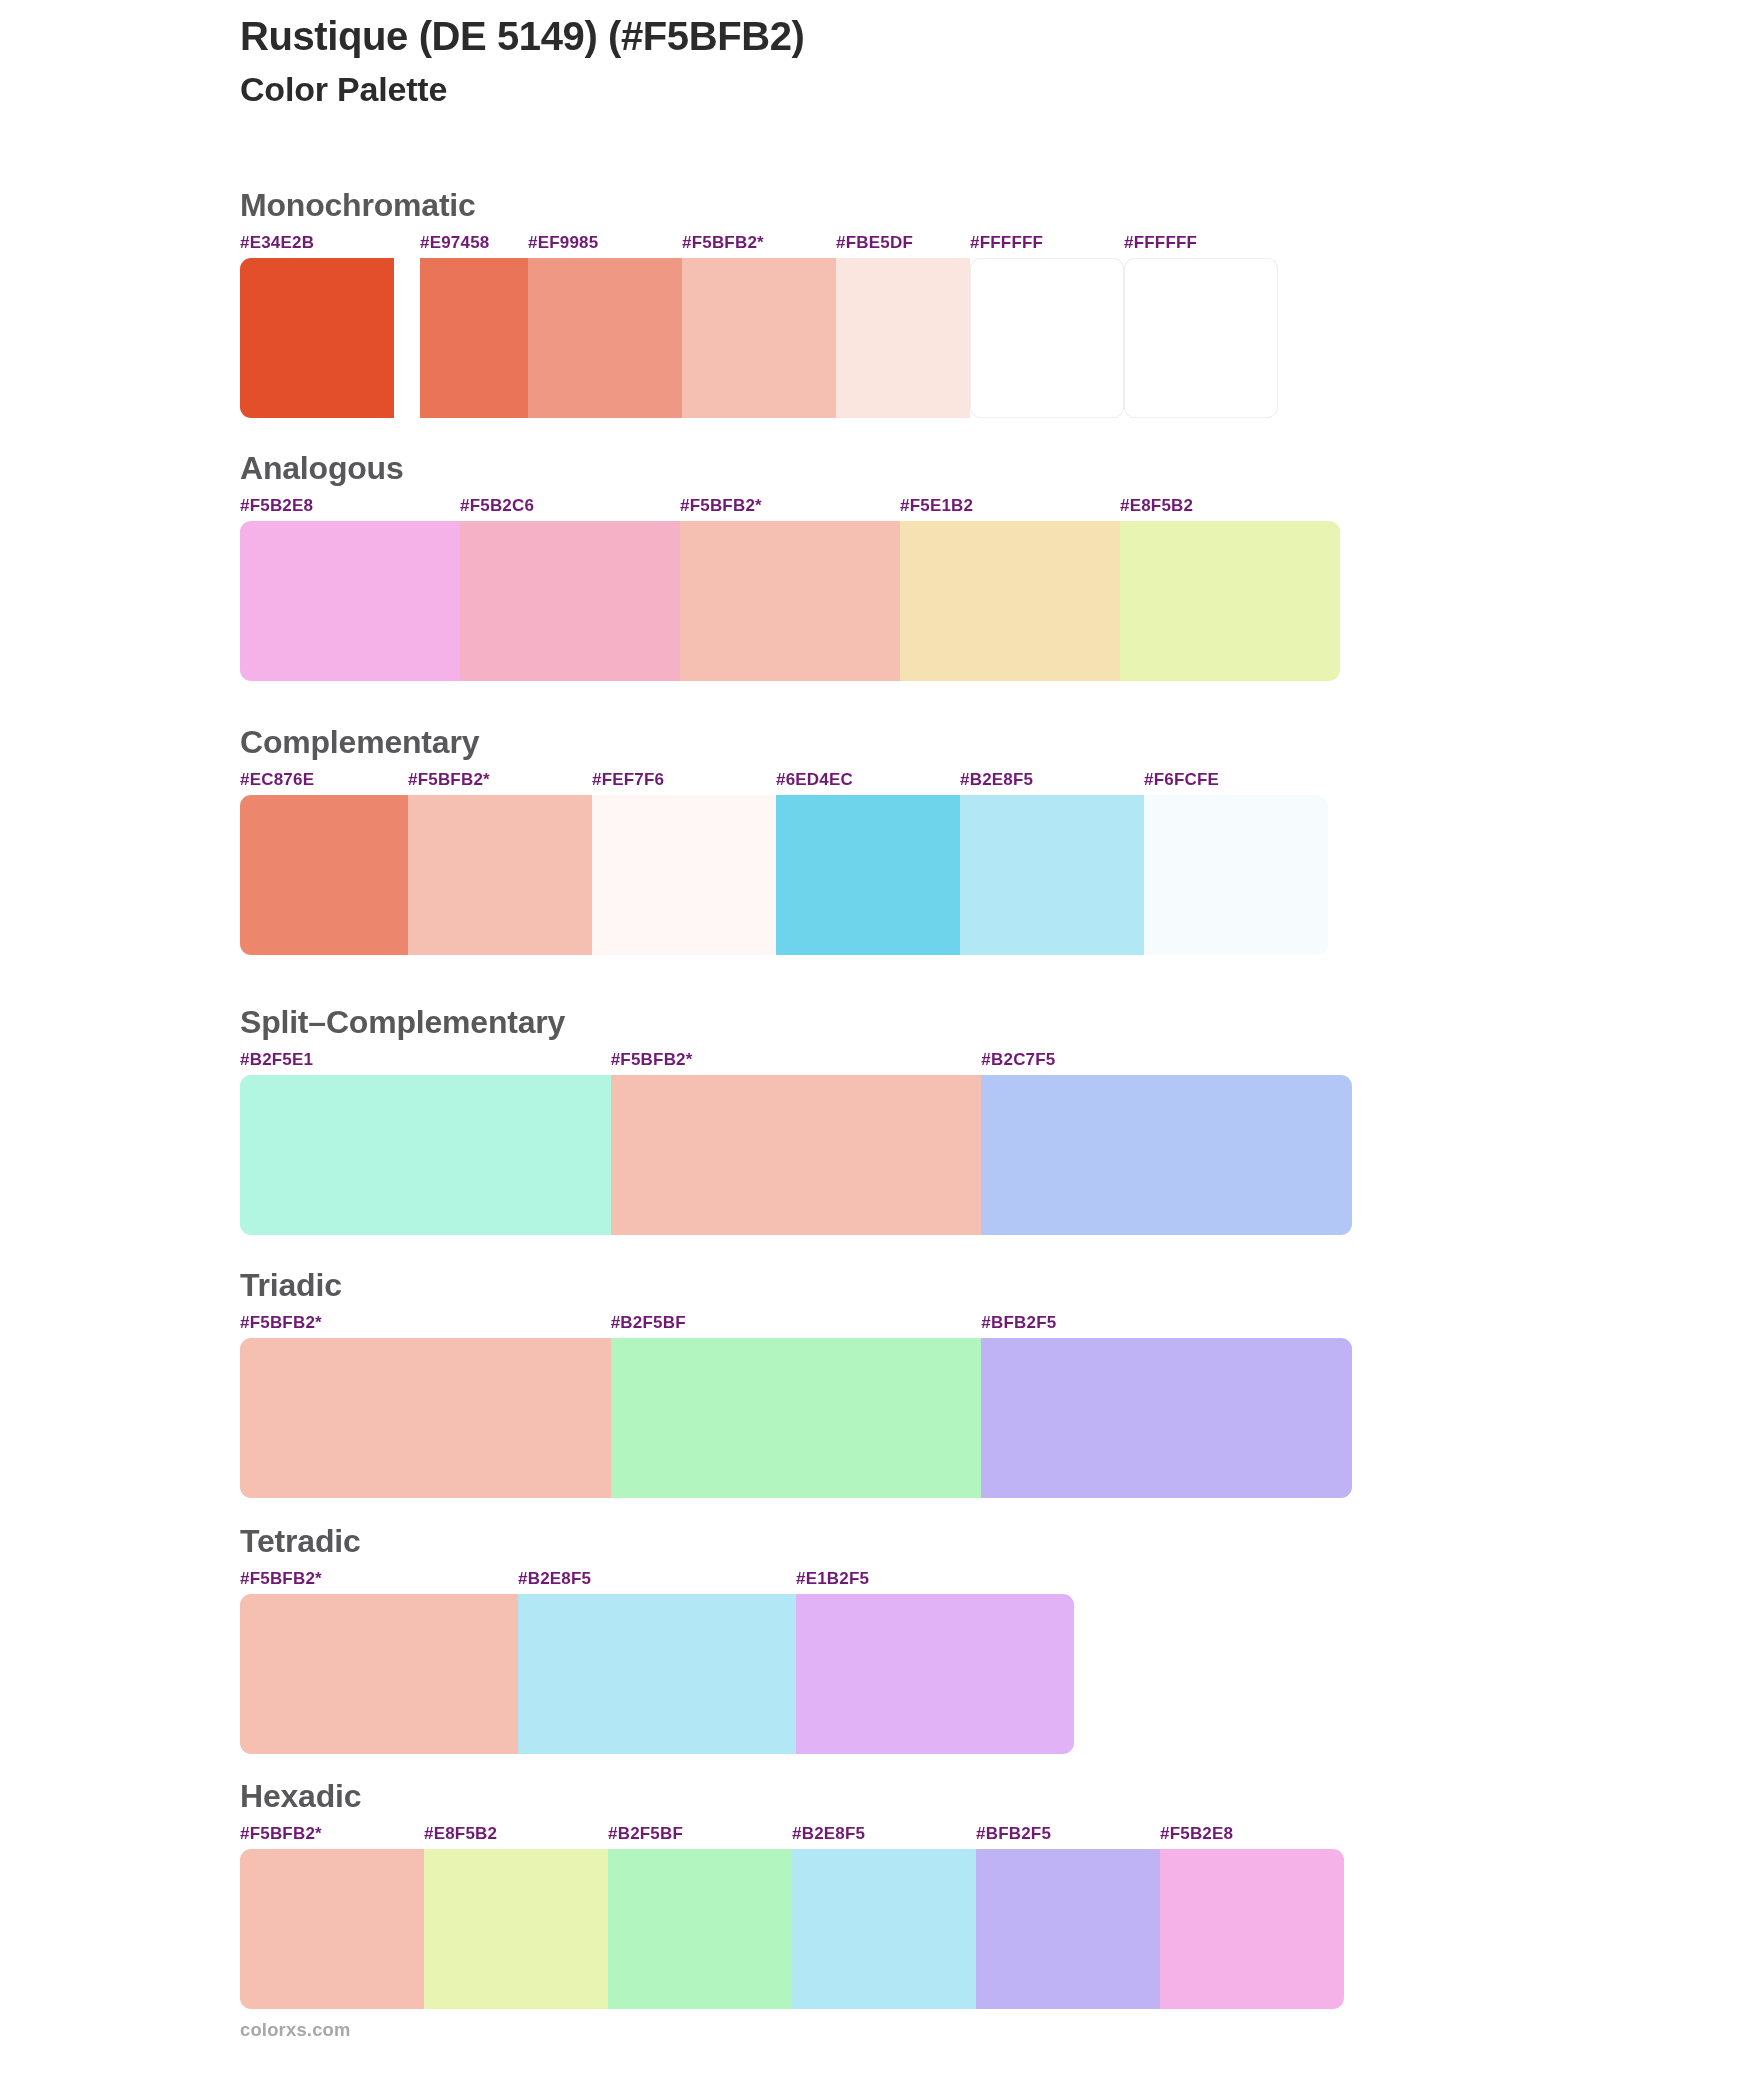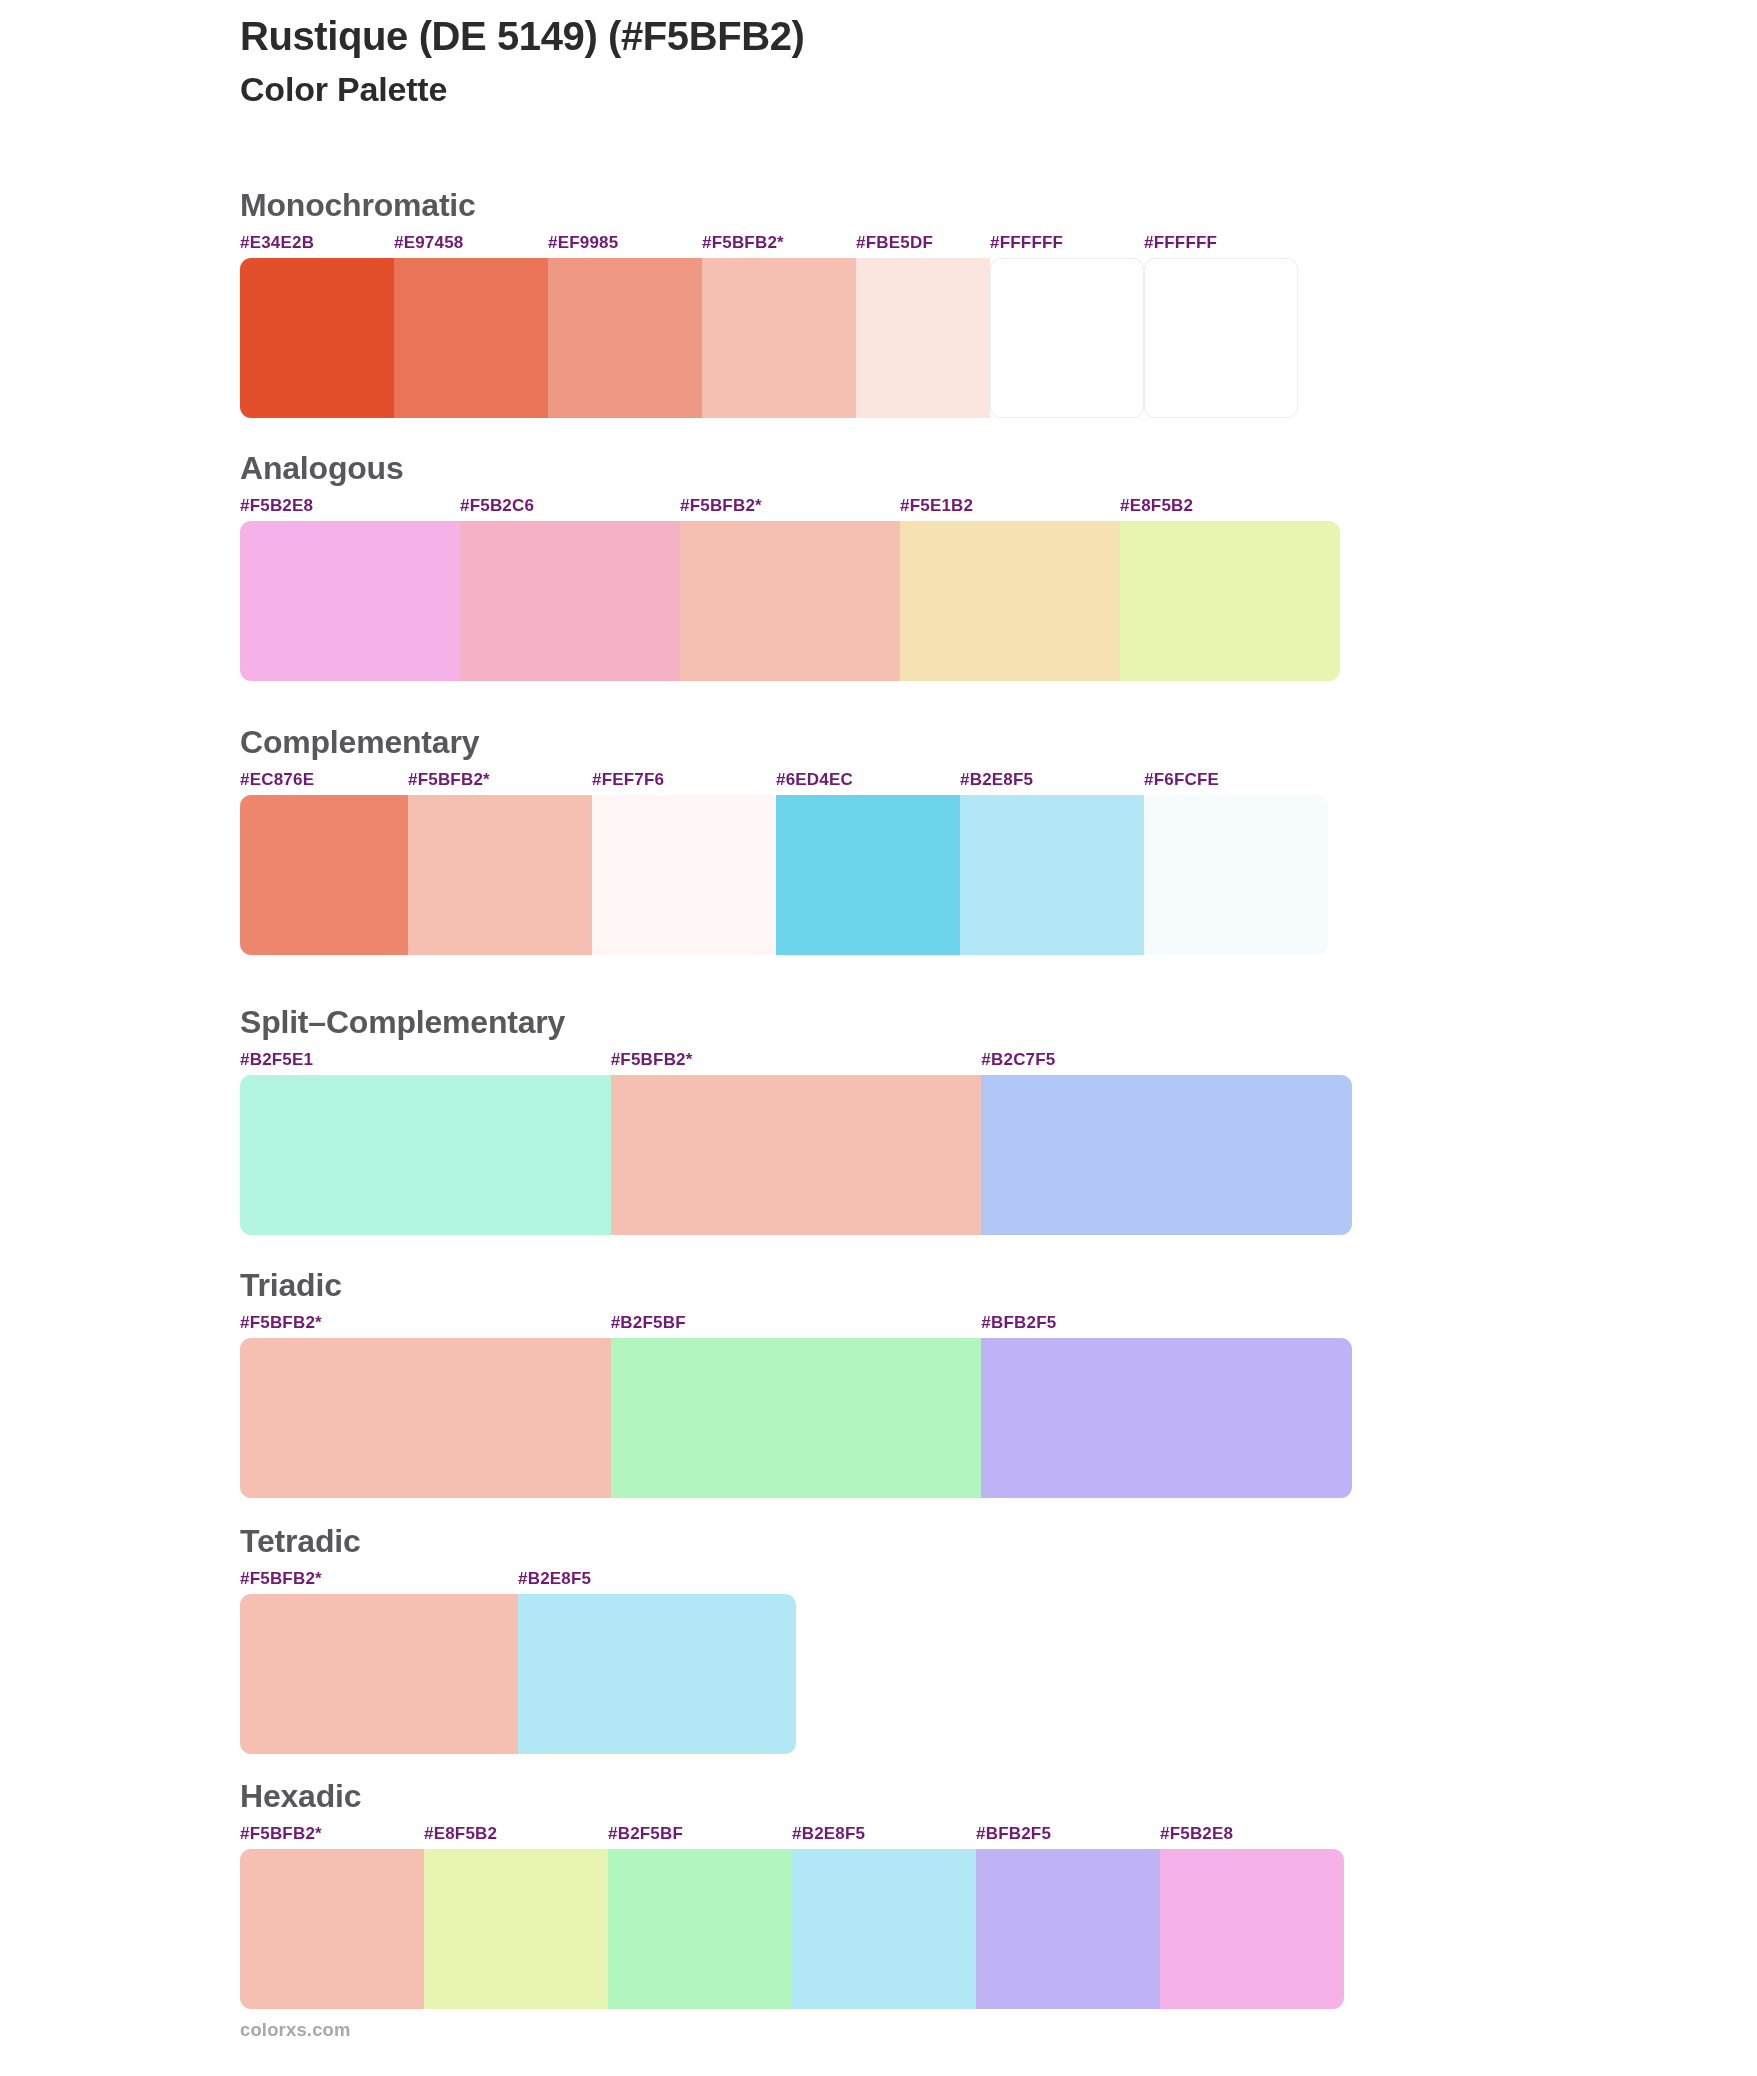--- a/index.html
+++ b/index.html
@@ -122,21 +122,21 @@
   </div>
 
   <div id="sections-root">
       <div class="section" style="top: 188px;">
         <div class="section-heading">Monochromatic</div>
         <div class="swatch-row" style="width: 1078px;">
           <div class="swatch" style="width: 154px;">
             <span class="swatch-label">#E34E2B</span>
             <span class="swatch-chip" style="height: 160px; background: rgb(227, 78, 43);"></span>
           </div>
-          <div class="swatch" style="width: 154px;">
+          <div class="swatch" style="width: 134px; padding-left: 26px;">
             <span class="swatch-label">#E97458</span>
             <span class="swatch-chip" style="height: 160px; background: rgb(233, 116, 88);"></span>
           </div>
           <div class="swatch" style="width: 154px;">
             <span class="swatch-label">#EF9985</span>
             <span class="swatch-chip" style="height: 160px; background: rgb(239, 153, 133);"></span>
           </div>
           <div class="swatch" style="width: 154px;">
             <span class="swatch-label">#F5BFB2*</span>
             <span class="swatch-chip" style="height: 160px; background: rgb(245, 191, 178);"></span>
@@ -247,20 +247,24 @@
         <div class="section-heading">Tetradic</div>
         <div class="swatch-row" style="width: 1110px;">
           <div class="swatch" style="width: 278px;">
             <span class="swatch-label">#F5BFB2*</span>
             <span class="swatch-chip" style="height: 160px; background: rgb(245, 191, 178);"></span>
           </div>
           <div class="swatch" style="width: 278px;">
             <span class="swatch-label">#B2E8F5</span>
             <span class="swatch-chip" style="height: 160px; background: rgb(178, 232, 245);"></span>
           </div>
+          <div class="swatch" style="width: 278px;">
+            <span class="swatch-label">#E1B2F5</span>
+            <span class="swatch-chip" style="height: 160px; background: rgb(225, 178, 245);"></span>
+          </div>
         </div>
       </div>
       <div class="section" style="top: 1779px;">
         <div class="section-heading">Hexadic</div>
         <div class="swatch-row" style="width: 1107px;">
           <div class="swatch" style="width: 184px;">
             <span class="swatch-label">#F5BFB2*</span>
             <span class="swatch-chip" style="height: 160px; background: rgb(245, 191, 178);"></span>
           </div>
           <div class="swatch" style="width: 184px;">

